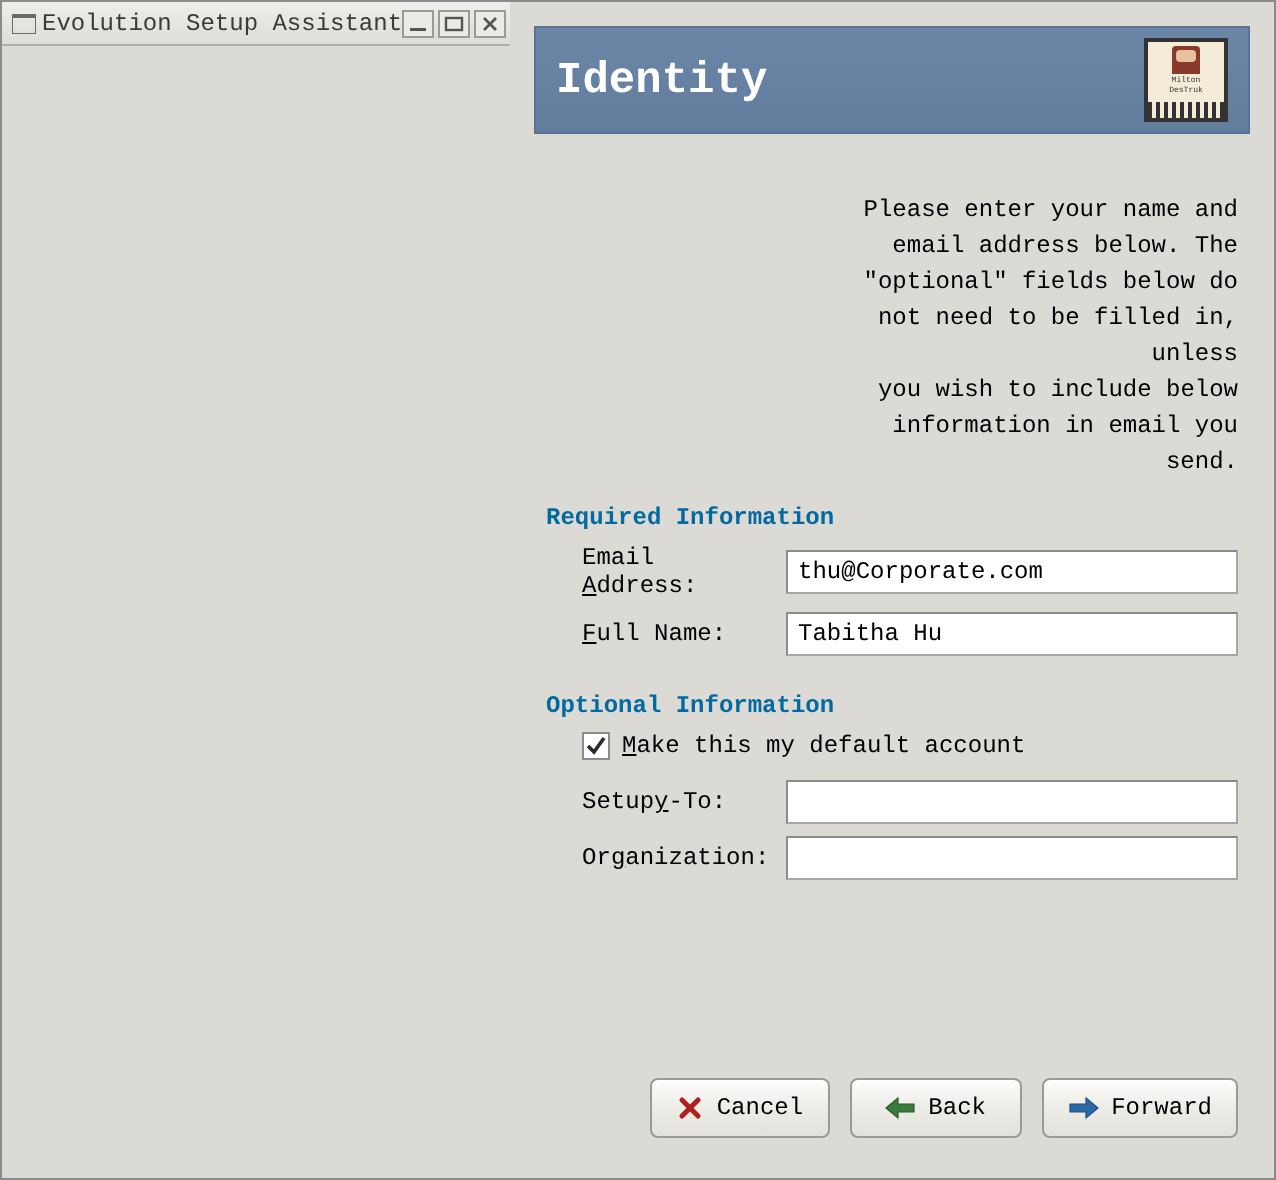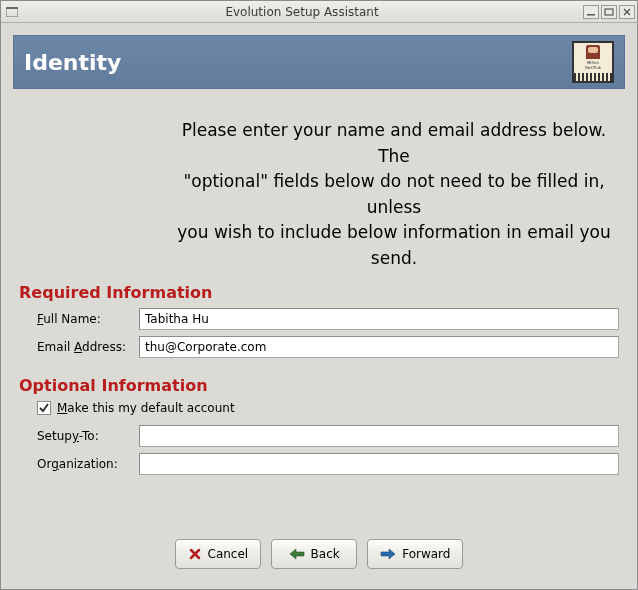--- a/index.html
+++ b/index.html
@@ -10,21 +10,22 @@
       width: 638px;
       height: 590px;
       overflow: hidden;
     }
     .window-frame {
       width: 638px;
       height: 590px;
       background: #dcdad5;
       border: 1px solid #8b8b8b;
       display: flex;
-      flex-direction: column;
+      flex-direction: row;
+      font-family: Liberation Mono, monospace;
     }
     
     .titlebar {
       height: 22px;
       background: linear-gradient(to bottom, #f0eeea, #dedcd7);
       border-bottom: 1px solid #b0aea9;
       display: flex;
       align-items: center;
       padding: 0 2px;
       position: relative;
@@ -122,30 +123,30 @@
       margin-top: auto;
     }
     
     .form-area {
       flex: 1;
       padding: 12px 6px 6px 6px;
       display: flex;
       flex-direction: column;
     }
     .intro {
-      text-align: center;
+      text-align: right;
       color: #000;
       padding: 4px 0 12px 150px;
       line-height: 1.5;
-      font-size: 17px;
+      font-size: 12px;
     }
     .section-header {
       font-weight: bold;
-      color: #b91c1c;
-      font-size: 16px;
+      color: #0369a1;
+      font-size: 12px;
       margin-bottom: 6px;
     }
     .field-row {
       display: flex;
       align-items: center;
       margin-bottom: 6px;
       padding-left: 18px;
     }
     .field-label {
       width: 102px;
@@ -183,21 +184,21 @@
       align-items: center;
       justify-content: center;
     }
     .chk svg { display: block; }
     .checkbox-label { color: #000; font-size: 12px; }
     .checkbox-label .ul { text-decoration: underline; }
     .spacer { flex: 1; }
     
     .button-row {
       display: flex;
-      justify-content: center;
+      justify-content: flex-end;
       gap: 10px;
       padding: 6px 0 2px 0;
     }
     .btn {
       min-width: 86px;
       height: 30px;
       border: 1px solid #9c9a95;
       border-radius: 4px;
       background: linear-gradient(to bottom, #fdfdfc 0%, #efede8 45%, #e3e1db 100%);
       display: inline-flex;
@@ -263,30 +264,30 @@
       <div class="intro">
         <span>Please enter your name and email address below. The</span><br>
         <span>"optional" fields below do not need to be filled in, unless</span><br>
         <span>you wish to include below information in email you send.</span>
       </div>
 
       <div class="section-header">Required Information</div>
 
       <div class="field-row">
         <div class="field-label">
-          <span class="ul">F</span><span>ull Name:</span>
-        </div>
-        <input type="text" class="field-input" value="Tabitha Hu" style="">
+          <span>Email </span><span class="ul">A</span><span>ddress:</span>
+        </div>
+        <input type="text" class="field-input" value="thu@Corporate.com" style="">
       </div>
 
       <div class="field-row">
         <div class="field-label">
-          <span>Email </span><span class="ul">A</span><span>ddress:</span>
-        </div>
-        <input type="text" class="field-input" value="thu@Corporate.com" style="">
+          <span class="ul">F</span><span>ull Name:</span>
+        </div>
+        <input type="text" class="field-input" value="Tabitha Hu" style="">
       </div>
 
       <div class="section-header" style="margin-top:12px">Optional Information</div>
 
       <div class="checkbox-row">
         <span class="chk">
           <svg width="12" height="12" viewBox="0 0 12 12">
               <path d="M2 6 L5 9 L10 2" stroke="#2a2a2a" stroke-width="1.8" fill="none"></path>
             </svg>
         </span>

